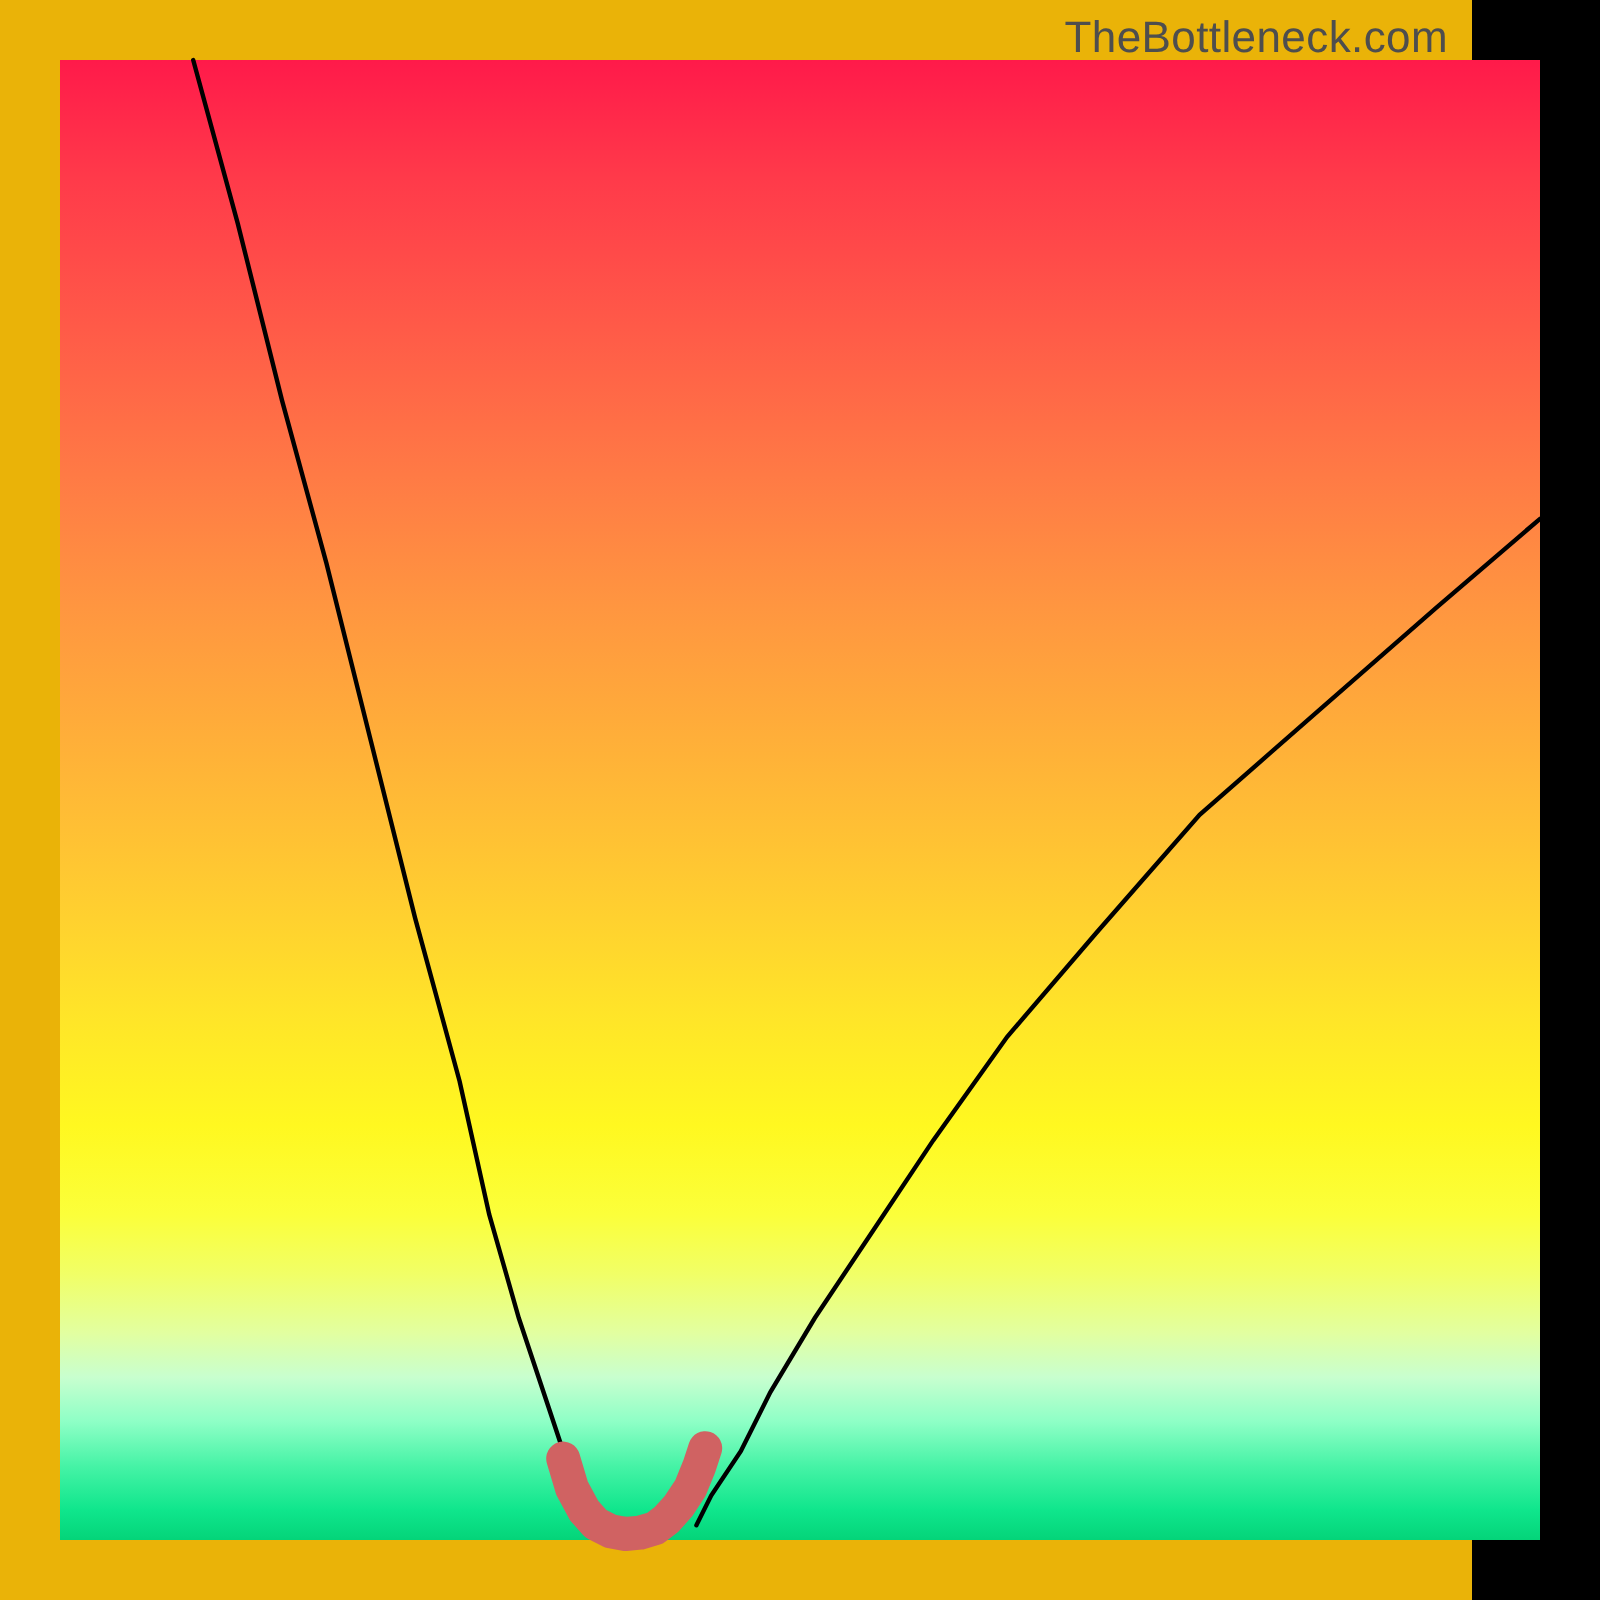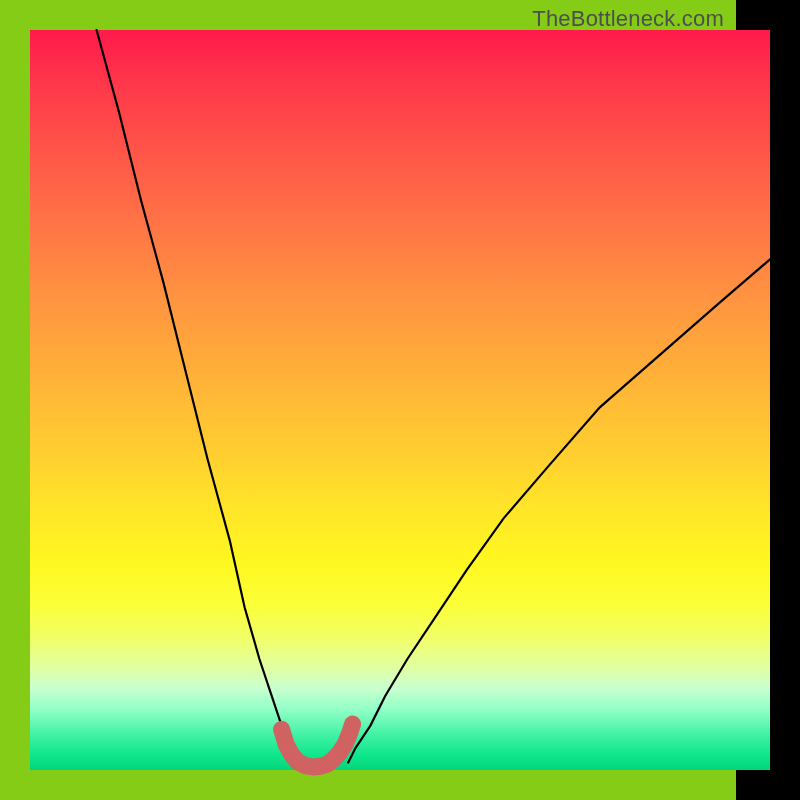--- a/index.html
+++ b/index.html
@@ -10,21 +10,21 @@
     background: #000;
     overflow: hidden;
     font-family: Arial, Helvetica, sans-serif;
   }
   .frame {
     position: absolute;
     top: 0;
     left: 0;
     width: 736px;
     height: 800px;
-    background: #84cc16;
+    background: #eab308;
   }
   .plot {
     position: absolute;
     top: 30px;
     left: 30px;
     width: 740px;
     height: 740px;
     background: linear-gradient(to bottom,
       #ff1a4a 0%,
       #ff3a4a 8%,

